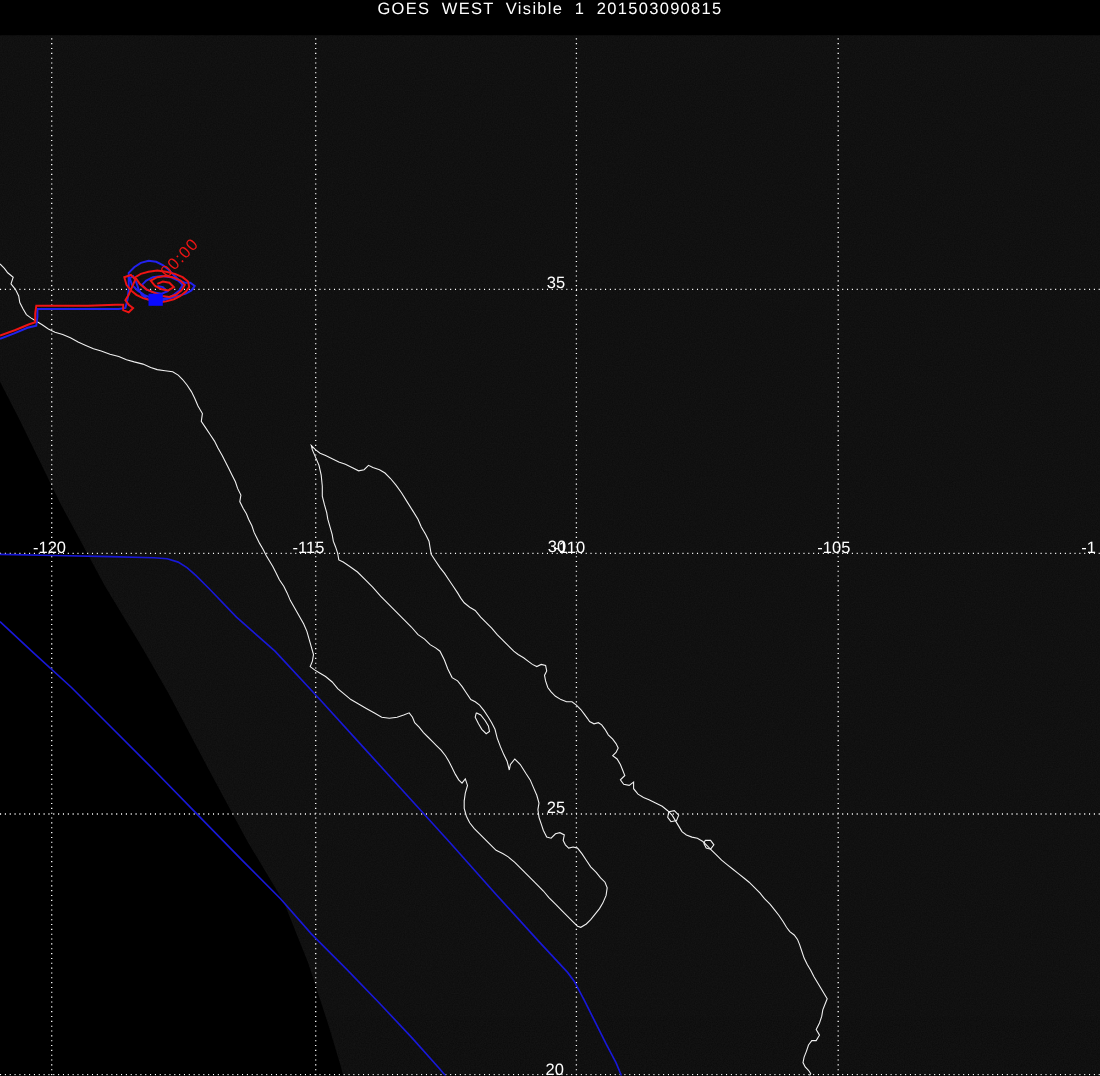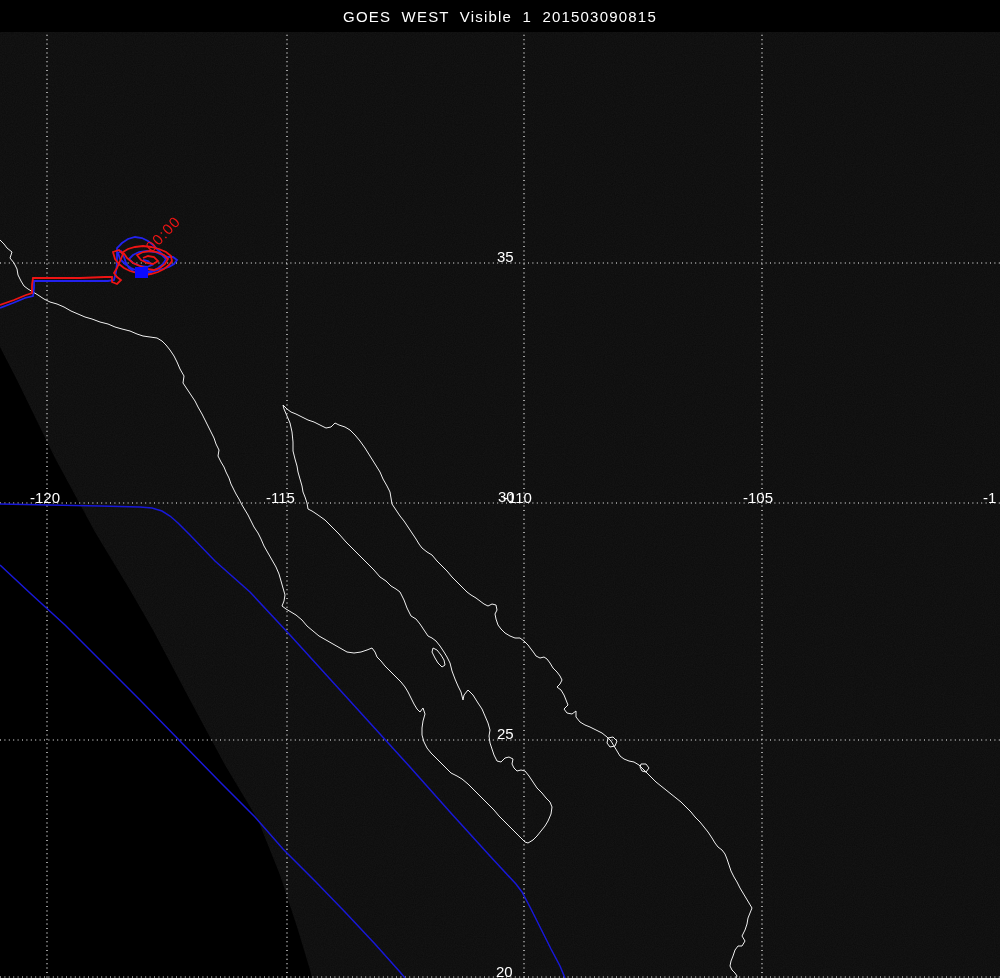--- a/index.html
+++ b/index.html
@@ -1,19 +1,19 @@
 <!DOCTYPE html>
 <html><head>
 <meta charset="utf-8">
 <style>
   html,body{margin:0;padding:0;background:#000;}
   .stage{position:relative;width:1000px;height:978px;background:#000;overflow:hidden;
          font-family:"Liberation Sans",sans-serif;}
   .titlebar{position:absolute;left:0;top:0;width:1000px;height:32px;background:#000;
-            display:flex;align-items:center;justify-content:center;}
+            display:flex;align-items:flex-start;justify-content:center;}
   .titlebar span{color:#fff;font-size:15px;letter-spacing:1.2px;word-spacing:5px;
                  font-family:"Liberation Sans",sans-serif;white-space:pre;}
   svg{position:absolute;left:0;top:0;display:block;}
   text{font-family:"Liberation Sans",sans-serif;}
 </style>
 </head>
 <body>
 
 <div class="stage">
   <svg id="map-svg" width="1000" height="978" viewBox="0 0 1000 978">

